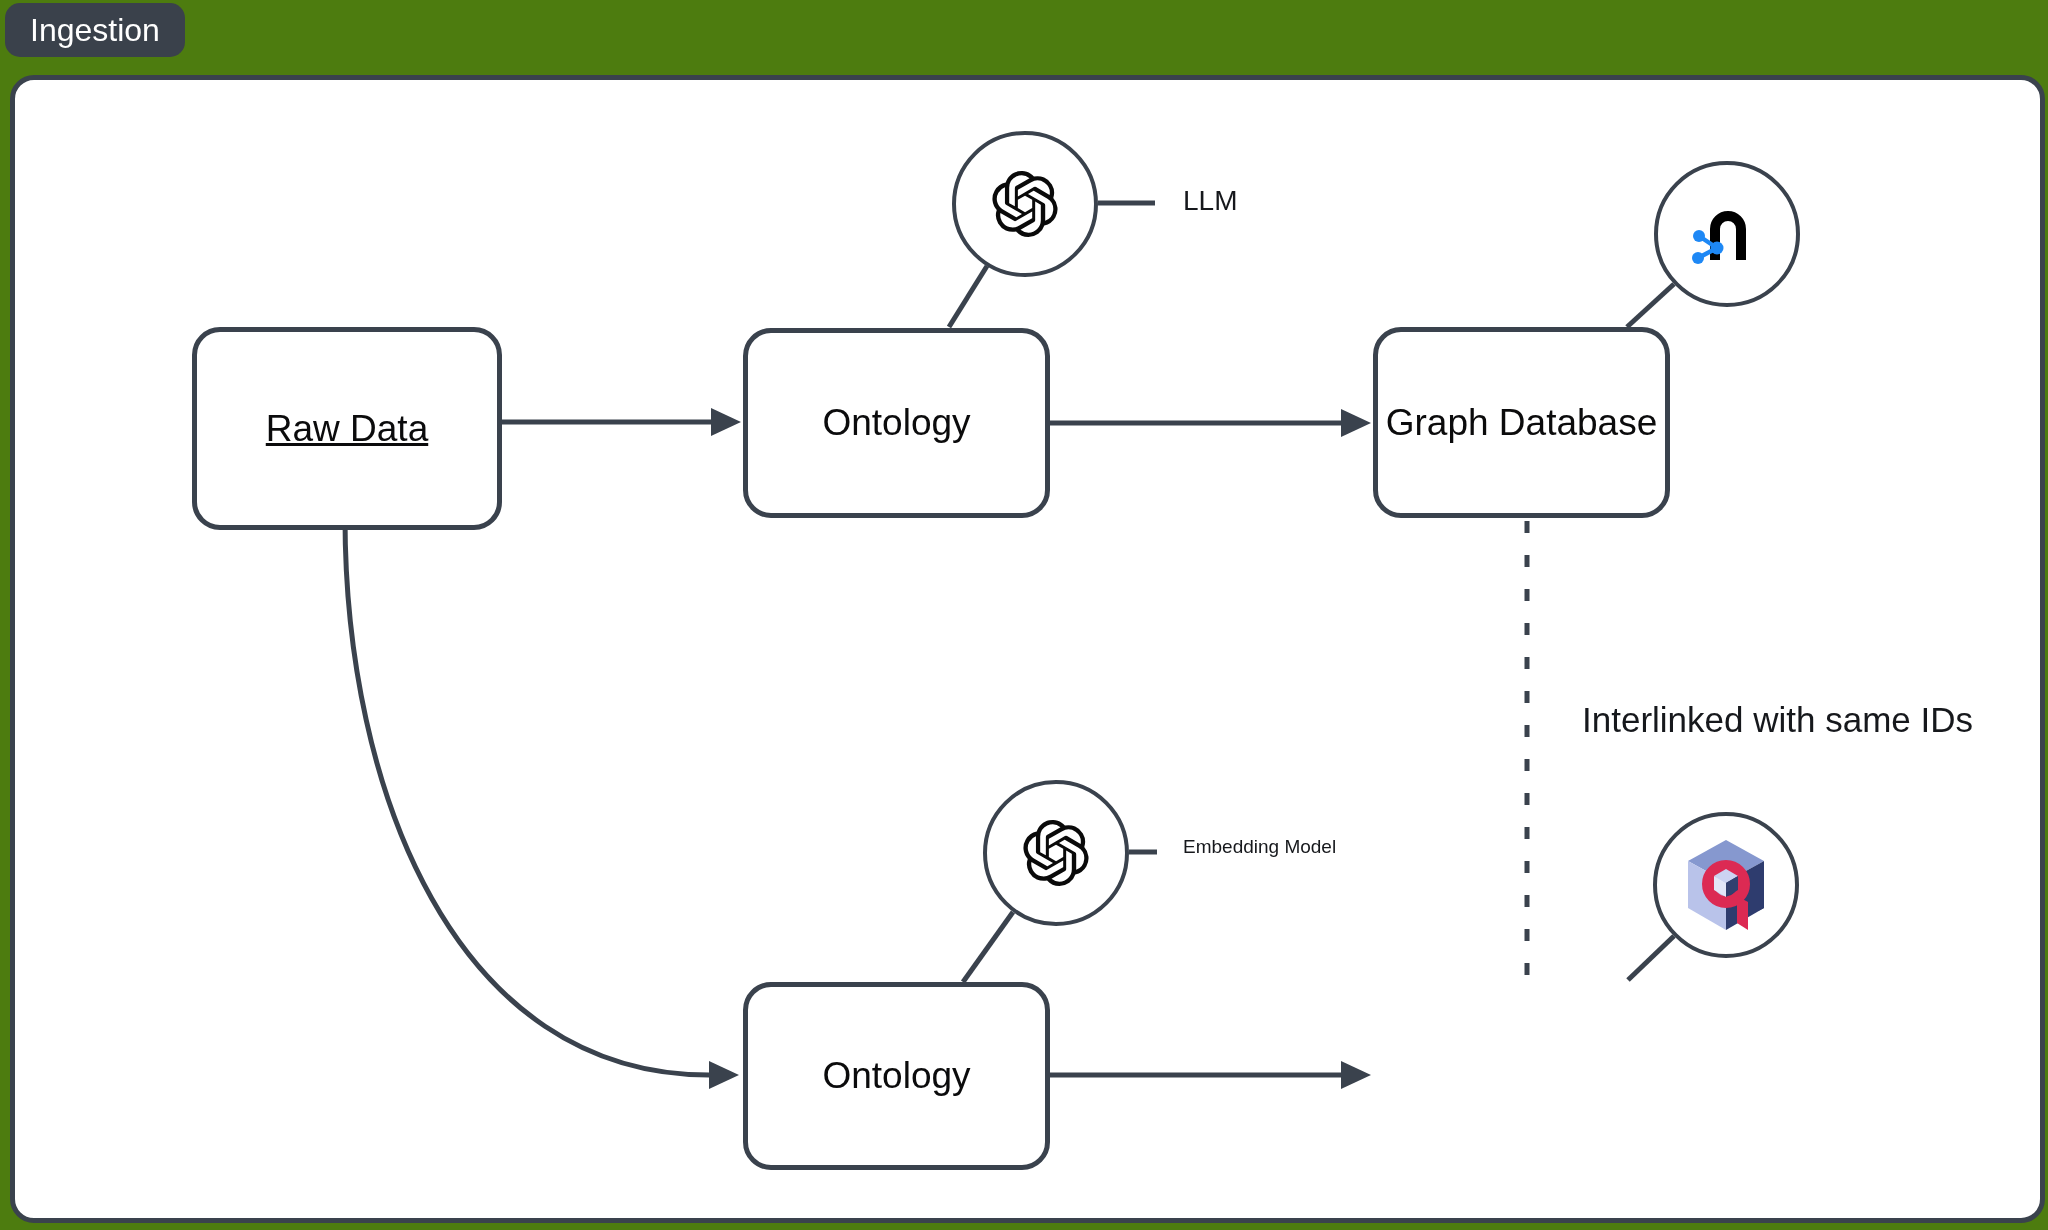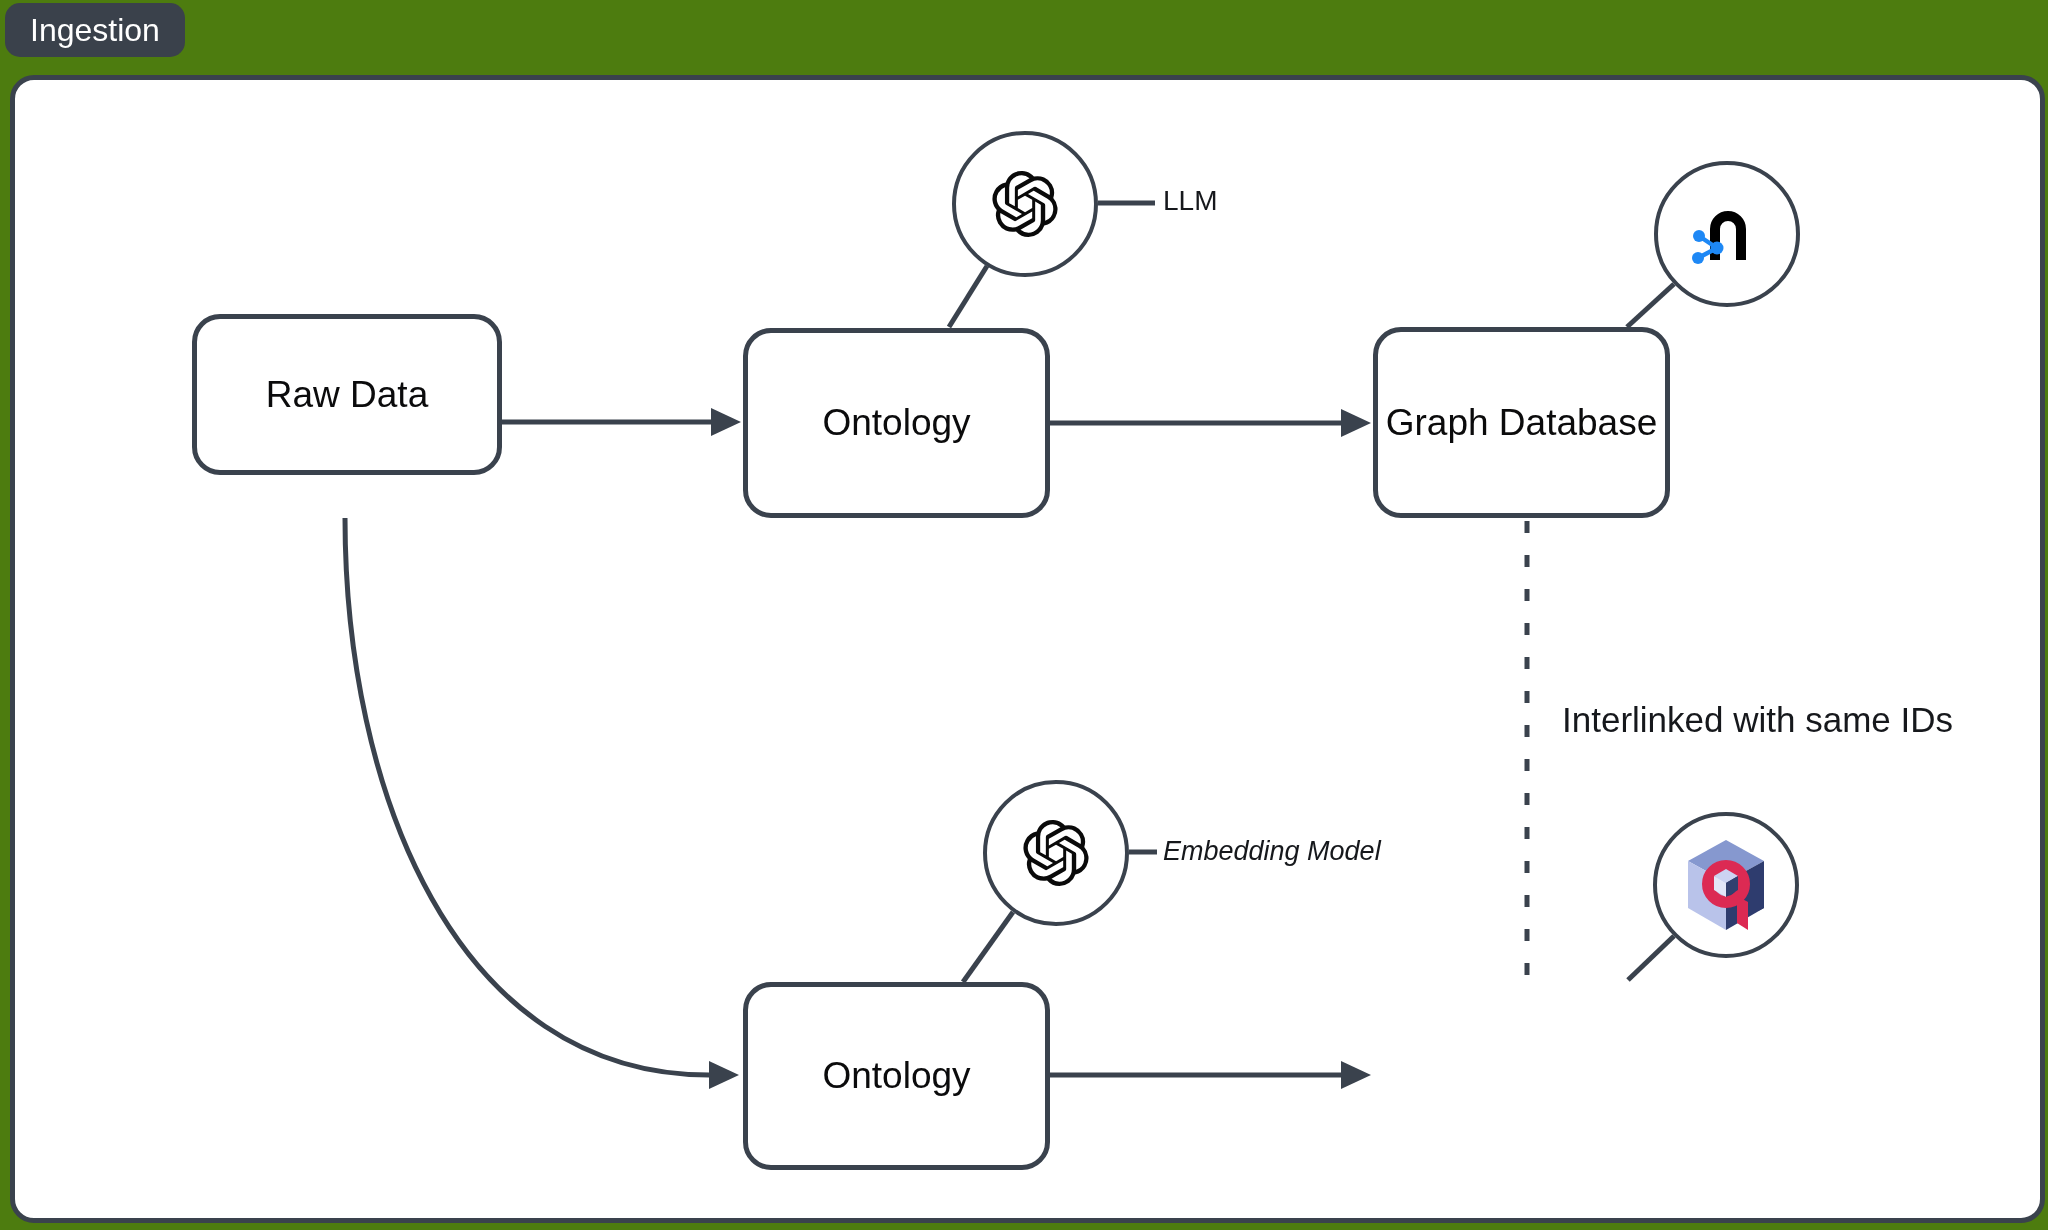--- a/index.html
+++ b/index.html
@@ -21,40 +21,40 @@
     box-sizing:border-box;background:#ffffff;
     border:5px solid #3a424d;border-radius:24px;
   }
   
   .node{
     position:absolute;box-sizing:border-box;background:#ffffff;
     border:5px solid #3a424d;border-radius:28px;
     display:flex;align-items:center;justify-content:center;
     font-size:37px;color:#0b0b0c;z-index:3;
   }
-  #node-raw    {left:192px; top:314px; width:310px; height:161px;}
+  #node-raw    {left:192px; top:327px; width:310px; height:203px;text-decoration:underline;}
   #node-ont    {left:743px; top:328px; width:307px; height:190px;}
   #node-gdb    {left:1373px;top:327px; width:297px; height:191px;}
   #node-vec    {left:743px; top:982px; width:307px; height:188px;}
   #node-vdb    {left:1373px;top:980px; width:309px; height:189px;}
   
   .icircle{
     position:absolute;box-sizing:border-box;width:146px;height:146px;
     background:#ffffff;border:4px solid #3a424d;border-radius:50%;
     display:flex;align-items:center;justify-content:center;z-index:4;
   }
   #circle-llm{left:952px; top:131px;}
   #circle-emb{left:983px; top:780px;}
   #circle-neo{left:1654px;top:161px;}
   #circle-qdr{left:1653px;top:812px;}
   #circle-neo svg{transform:translate(-6px,4px);}
   
-  .annot{position:absolute;color:#16181c;z-index:3;}
+  .annot{position:absolute;color:#16181c;z-index:3;margin-left:20px;}
   #label-llm{left:1163px;top:185px;font-size:28px;}
-  #label-emb{left:1163px;top:836px;font-size:27px;font-style:italic;}
+  #label-emb{left:1163px;top:836px;font-size:19px;}
   #label-interlink{left:1562px;top:700px;font-size:35px;}
   
   #wires{position:absolute;left:0;top:0;z-index:2;}
   .wire{stroke:#3a424d;stroke-width:5;fill:none;}
   .wire-dash{stroke-dasharray:12 22;}
   .ahead{fill:#3a424d;stroke:none;}
 </style>
 </head>
 <body>
 

